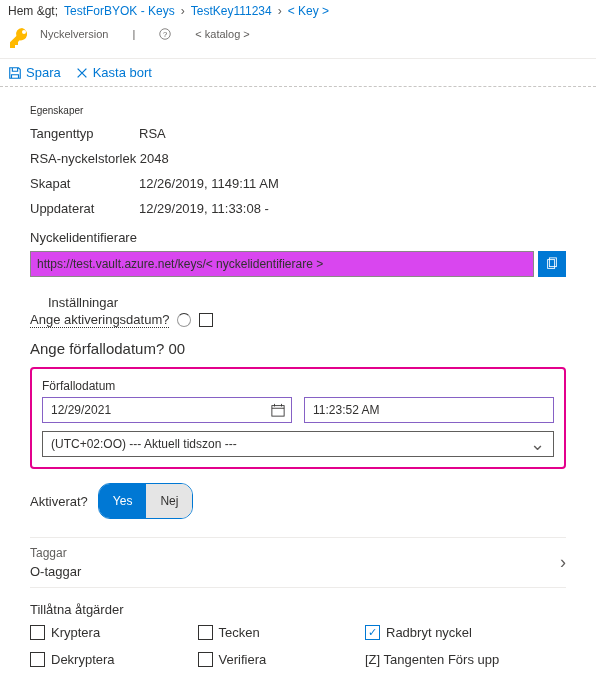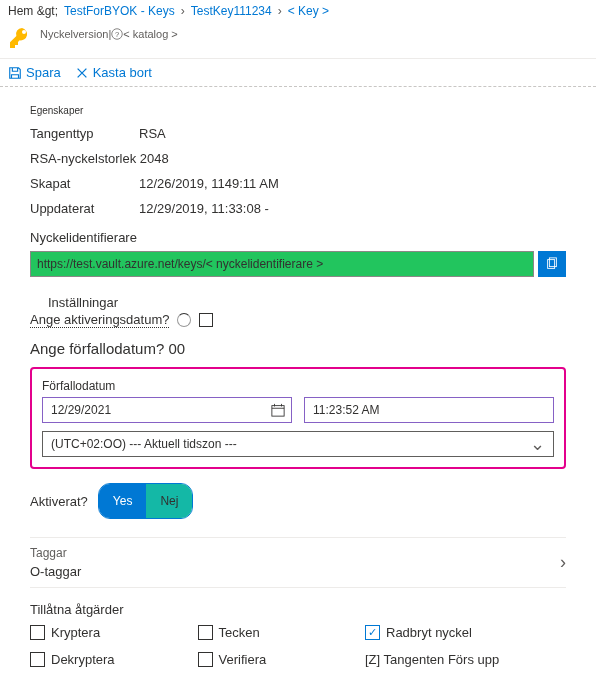--- a/index.html
+++ b/index.html
@@ -4,50 +4,50 @@
 <style>
   * { box-sizing: border-box; margin: 0; padding: 0; font-family: "Segoe UI", Arial, sans-serif; }
   body { width: 596px; height: 681px; background: #fff; color: #323130; font-size: 13px; overflow: hidden; }
   a { color: #0078d4; text-decoration: none; }
   .breadcrumb { display: flex; align-items: center; padding: 4px 8px; font-size: 12px; gap: 6px; }
   .breadcrumb .sep { color: #605e5c; }
   .breadcrumb .home { color: #323130; }
   .title-row { display: flex; align-items: flex-start; padding: 4px 8px 8px 8px; gap: 8px; }
   .key-icon { width: 24px; height: 24px; }
   .title-text { font-size: 16px; color: #323130; }
-  .subtitle-row { display: flex; align-items: center; gap: 0; font-size: 11px; color: #605e5c; margin-top: 2px; }
+  .subtitle-row { display: flex; align-items: center; gap: 24px; font-size: 11px; color: #605e5c; margin-top: 2px; }
   .toolbar { display: flex; align-items: center; gap: 14px; padding: 6px 8px; border-top: 1px solid #edebe9; border-bottom: 1px dashed #c8c6c4; }
   .toolbar-item { display: flex; align-items: center; gap: 4px; color: #0078d4; font-size: 13px; cursor: pointer; }
   .content { padding: 18px 30px 10px 30px; }
   .section-title { font-weight: 400; font-size: 10px; margin-bottom: 10px; color: #323130; }
   .prop-row { display: flex; margin-bottom: 10px; font-size: 13px; gap: 29px; }
   .prop-label { width: 80px; color: #323130; }
   .prop-value { color: #323130; }
   .kid-label { margin-bottom: 6px; margin-top: 14px; }
   .kid-row { display: flex; gap: 4px; margin-bottom: 18px; }
-  .kid-input { flex: 1; height: 26px; border: 1px solid #8a8886; background: #22c55e; padding: 0 6px; font-size: 12px; color: #323130; }
+  .kid-input { flex: 1; height: 26px; border: 1px solid #8a8886; background: #d946ef; padding: 0 6px; font-size: 12px; color: #323130; }
   .copy-btn { width: 28px; height: 26px; background: #0078d4; display: flex; align-items: center; justify-content: center; cursor: pointer; }
   .settings-row { display: flex; align-items: center; gap: 8px; margin-bottom: 12px; }
   .dotted { border-bottom: 1px dotted #323130; }
   .spin { width:14px; height:14px; border:1px solid #999; border-top-color:#333; border-radius:50%; display:inline-block }
   .cb-box { width: 14px; height: 14px; border: 1px solid #323130; display: inline-block; }
   .expire-q { font-size: 15px; margin-bottom: 10px; }
   .highlight-box { border: 2px solid #e3008c; border-radius: 4px; padding: 10px; margin-bottom: 14px; }
   .hb-label { font-size: 12px; margin-bottom: 4px; }
   .date-row { display: flex; gap: 12px; margin-bottom: 8px; }
   .date-input { flex: 1; height: 26px; border: 1px solid #605e5c; display: flex; align-items: center; }
   .date-input.focused { border: 1px solid #8661c5; }
   .date-input span.val { flex: 1; padding: 0 8px; font-size: 12px; }
   .cal-icon { width: 26px; height: 26px; display:flex; align-items:center; justify-content:center; }
   .tz-select { height: 26px; border: 1px solid #605e5c; display: flex; align-items: center; padding: 0 8px; font-size: 12px; justify-content: space-between; }
   .enabled-row { display: flex; align-items: center; gap: 10px; margin-bottom: 18px; }
   .toggle { display: flex; border: 1px solid #0078d4; border-radius: 12px; overflow: hidden; height: 36px; }
   .toggle span { padding: 2px 14px; font-size: 12px; display:flex; align-items:center; }
   .toggle .on { background: #0078d4; color: #fff; }
-  .toggle .off { background: #14b8a6; color: #323130; }
+  .toggle .off { background: #e5e5e5; color: #323130; }
   .tags-row { display: flex; justify-content: space-between; align-items: center; padding: 8px 0; border-top: 1px solid #edebe9; border-bottom: 1px solid #edebe9; cursor:pointer; }
   .tags-left { display:flex; flex-direction:column; gap:4px; }
   .tags-title { font-size:12px; color:#605e5c; }
   .tags-val { font-size:13px; }
   .ops-title { margin-top: 14px; margin-bottom: 8px; }
   .ops-grid { display: grid; grid-template-columns: 1fr 1fr 1.2fr; row-gap: 12px; }
   .op { display:flex; align-items:center; gap:6px; font-size:13px; }
   .op .cb { width:15px; height:15px; border:1px solid #323130; display:flex; align-items:center; justify-content:center; font-size:11px; color:#0078d4; }
   .op .cb.checked::after { content:'✓'; }
   .chev { font-size: 18px; color:#605e5c; }

